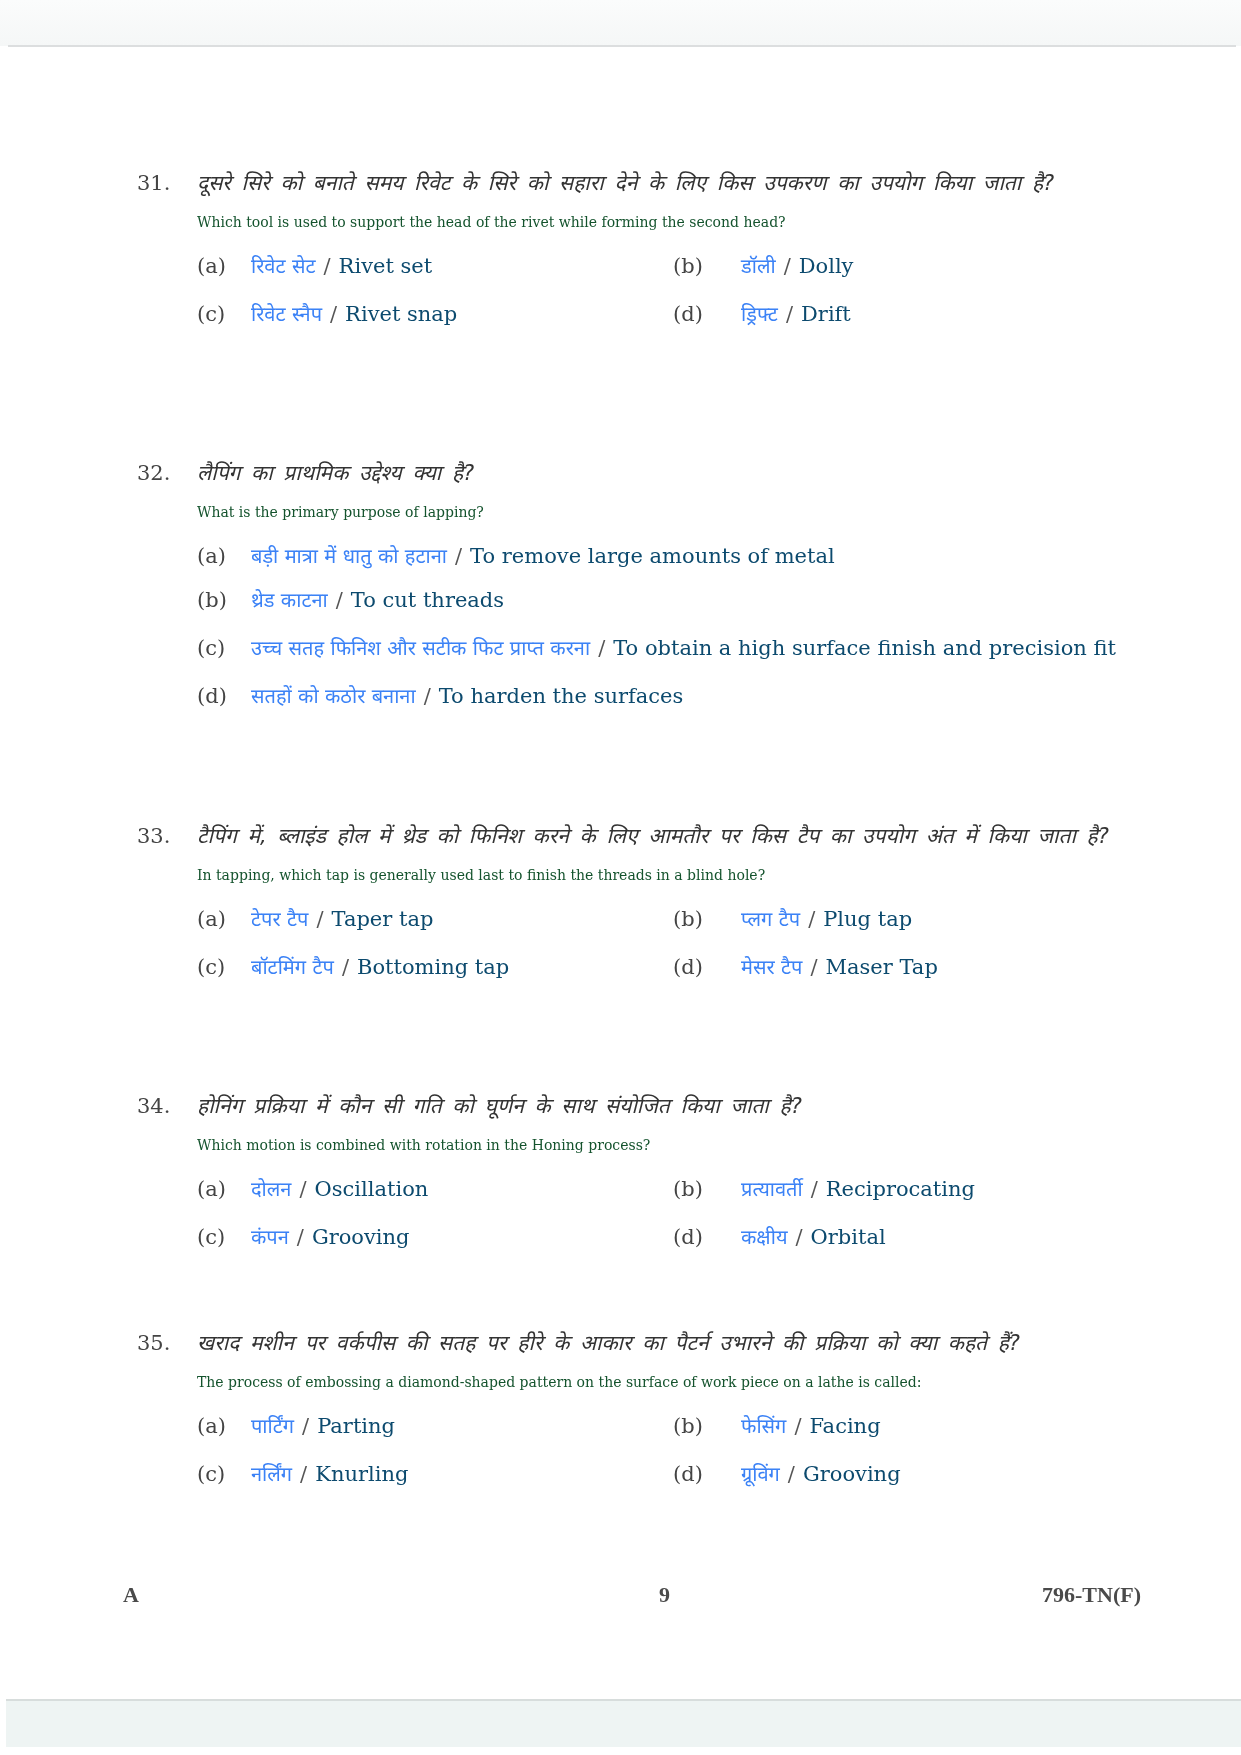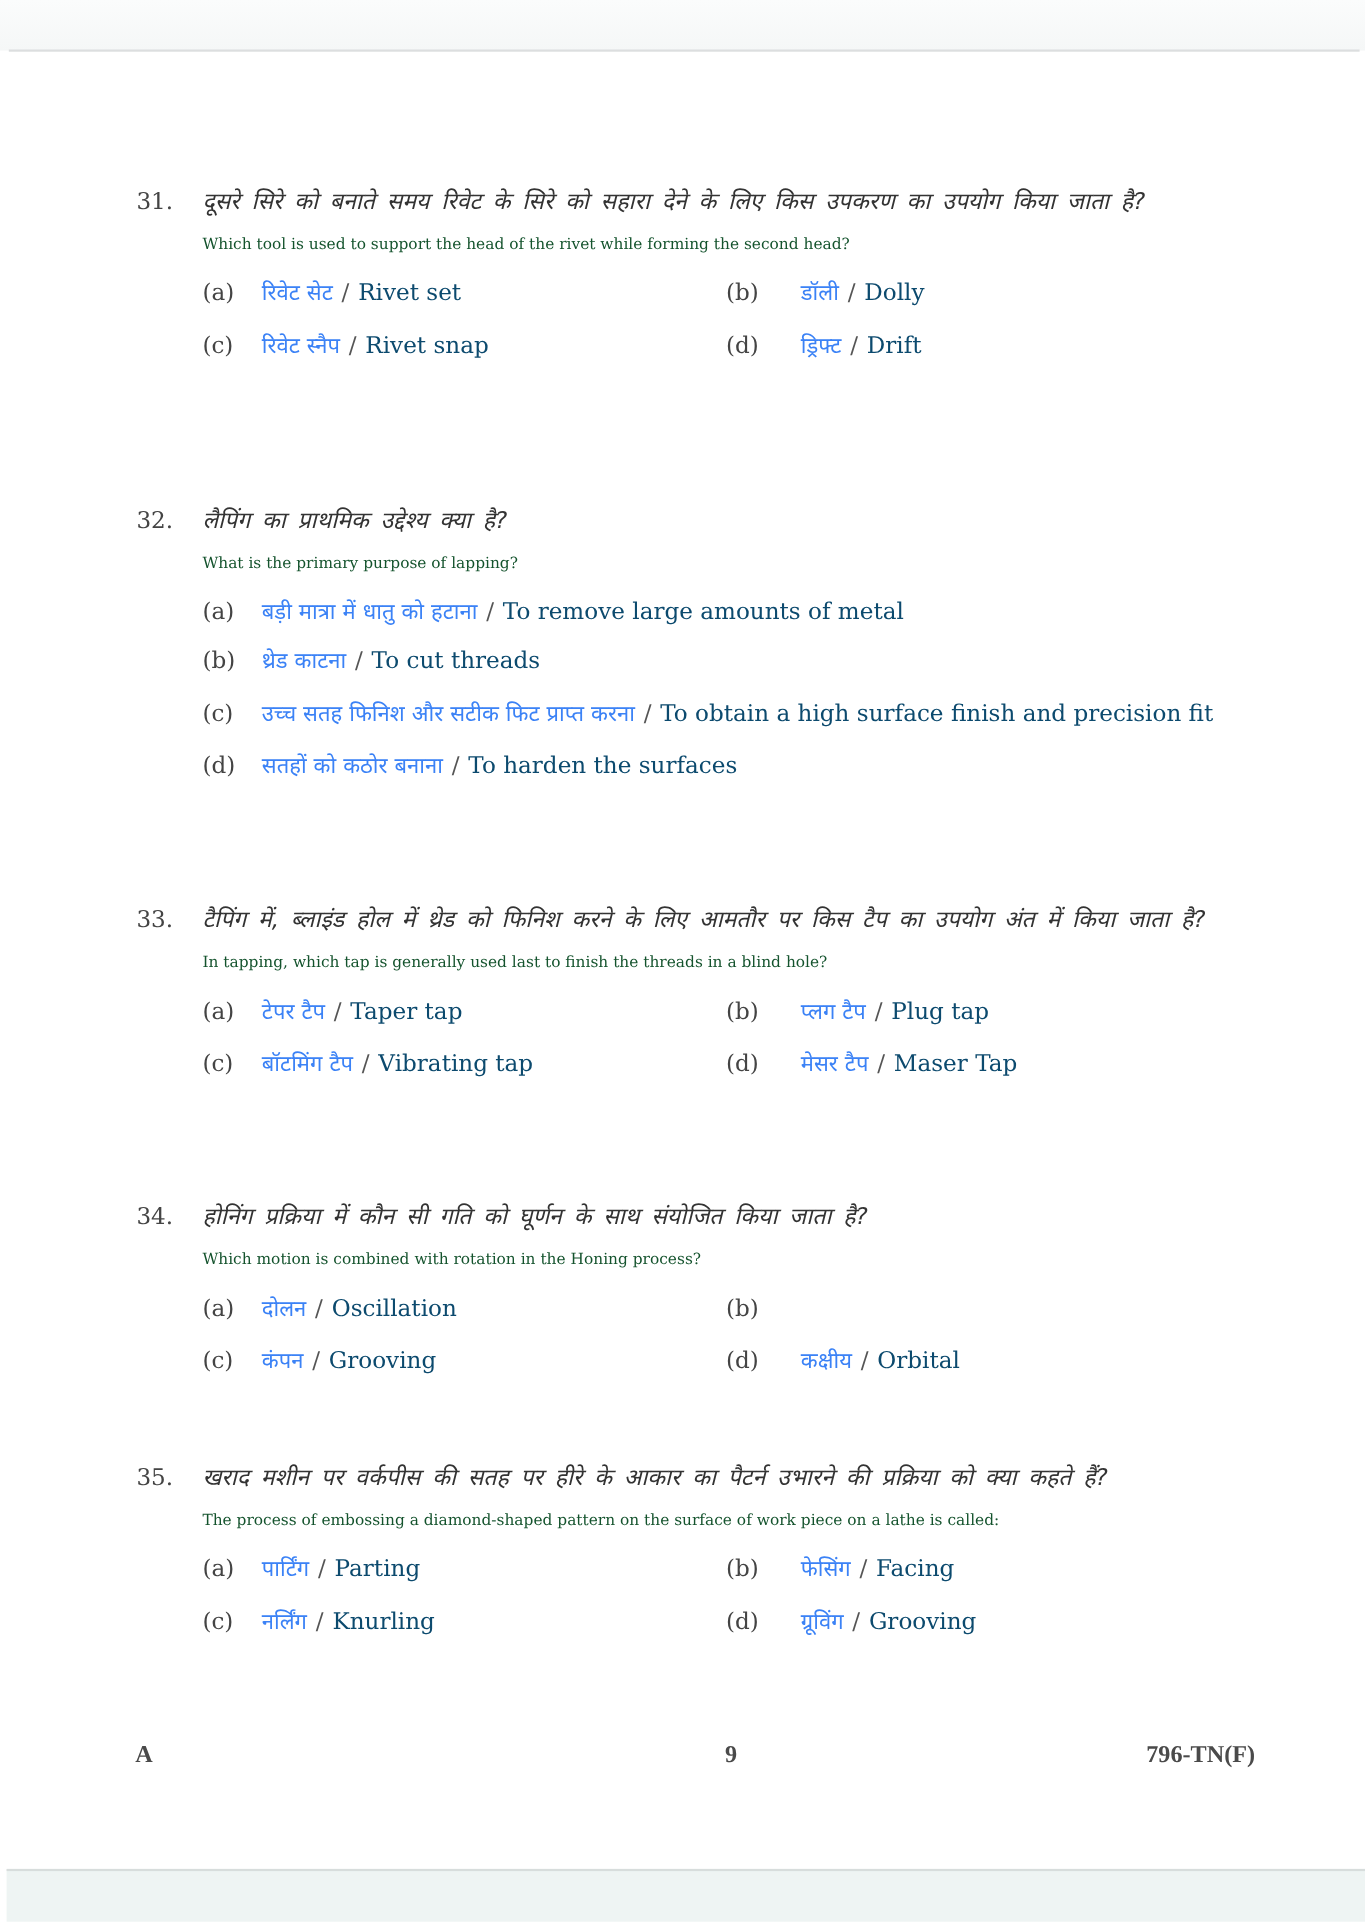--- a/index.html
+++ b/index.html
@@ -34,21 +34,21 @@
       background: #eef4f3;
       border-top: 2px solid #d7dddc;
     }
     .page {
       position: absolute;
       left: 0; top: 0;
       width: 1241px; height: 1755px;
     }
     .question {
       position: absolute;
-      left: 124px;
+      left: 137px;
       width: 1010px;
     }
     .q-row {
       display: flex;
       align-items: baseline;
     }
     .q-num {
       width: 60px;
       flex: 0 0 60px;
       font-size: 21px;
@@ -200,21 +200,21 @@
       <div class="opt">
         <span class="opt-label">(a)</span>
         <span class="opt-text"><span class="opt-hi">टेपर टैप</span><span class="opt-sep">/</span><span class="opt-en">Taper tap</span></span>
       </div>
       <div class="opt">
         <span class="opt-label">(b)</span>
         <span class="opt-text"><span class="opt-hi">प्लग टैप</span><span class="opt-sep">/</span><span class="opt-en">Plug tap</span></span>
       </div>
       <div class="opt">
         <span class="opt-label">(c)</span>
-        <span class="opt-text"><span class="opt-hi">बॉटमिंग टैप</span><span class="opt-sep">/</span><span class="opt-en">Vibrating tap</span></span>
+        <span class="opt-text"><span class="opt-hi">बॉटमिंग टैप</span><span class="opt-sep">/</span><span class="opt-en">Bottoming tap</span></span>
       </div>
       <div class="opt">
         <span class="opt-label">(d)</span>
         <span class="opt-text"><span class="opt-hi">मेसर टैप</span><span class="opt-sep">/</span><span class="opt-en">Maser Tap</span></span>
       </div>
     </div>
   </div>
 
   <div class="question" style="top:1088px;">
     <div class="q-row">
@@ -222,20 +222,21 @@
       <span class="q-hi">होनिंग प्रक्रिया में कौन सी गति को घूर्णन के साथ संयोजित किया जाता है?</span>
     </div>
     <div class="q-en">Which motion is combined with rotation in the Honing process?</div>
     <div class="opts-grid">
       <div class="opt">
         <span class="opt-label">(a)</span>
         <span class="opt-text"><span class="opt-hi">दोलन</span><span class="opt-sep">/</span><span class="opt-en">Oscillation</span></span>
       </div>
       <div class="opt">
         <span class="opt-label">(b)</span>
+        <span class="opt-text"><span class="opt-hi">प्रत्यावर्ती</span><span class="opt-sep">/</span><span class="opt-en">Reciprocating</span></span>
       </div>
       <div class="opt">
         <span class="opt-label">(c)</span>
         <span class="opt-text"><span class="opt-hi">कंपन</span><span class="opt-sep">/</span><span class="opt-en">Grooving</span></span>
       </div>
       <div class="opt">
         <span class="opt-label">(d)</span>
         <span class="opt-text"><span class="opt-hi">कक्षीय</span><span class="opt-sep">/</span><span class="opt-en">Orbital</span></span>
       </div>
     </div>

